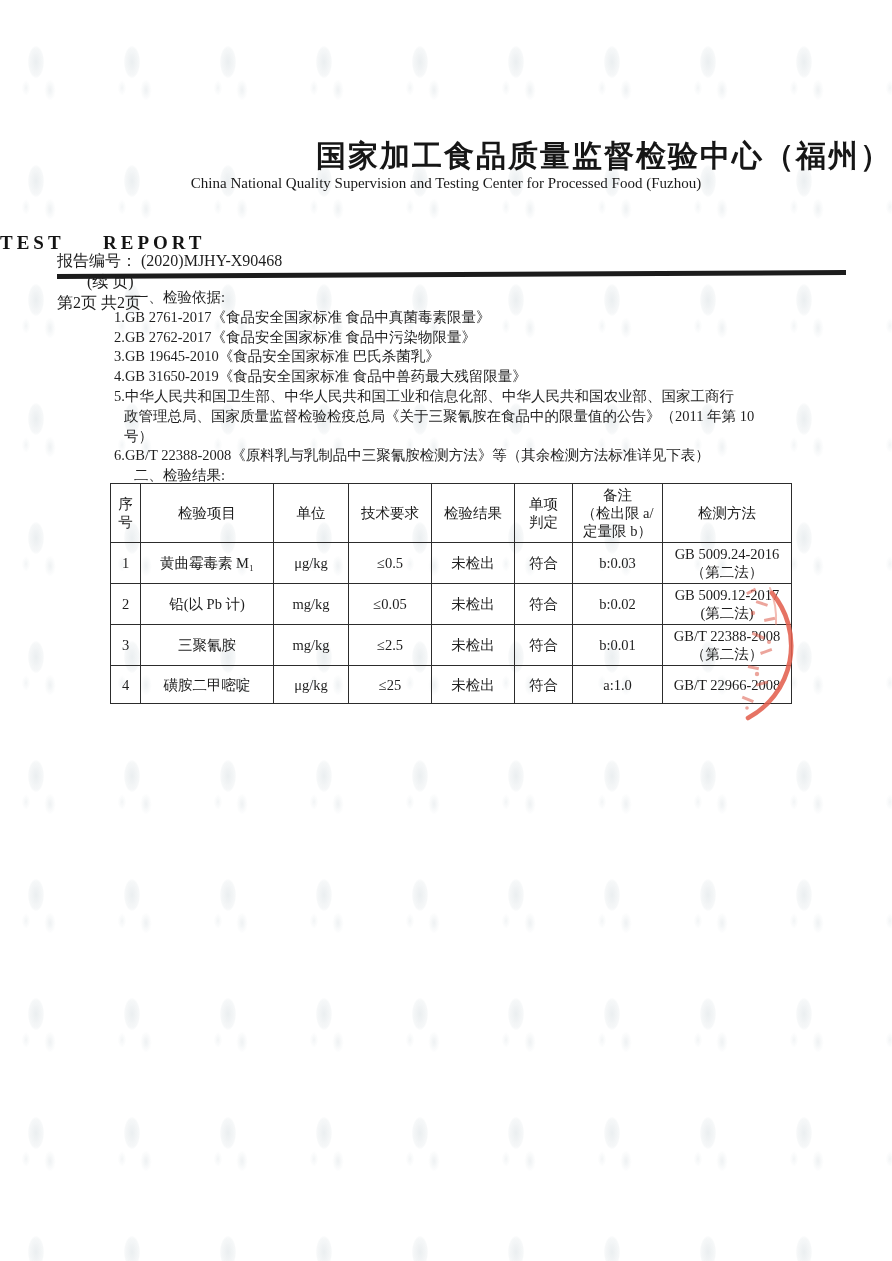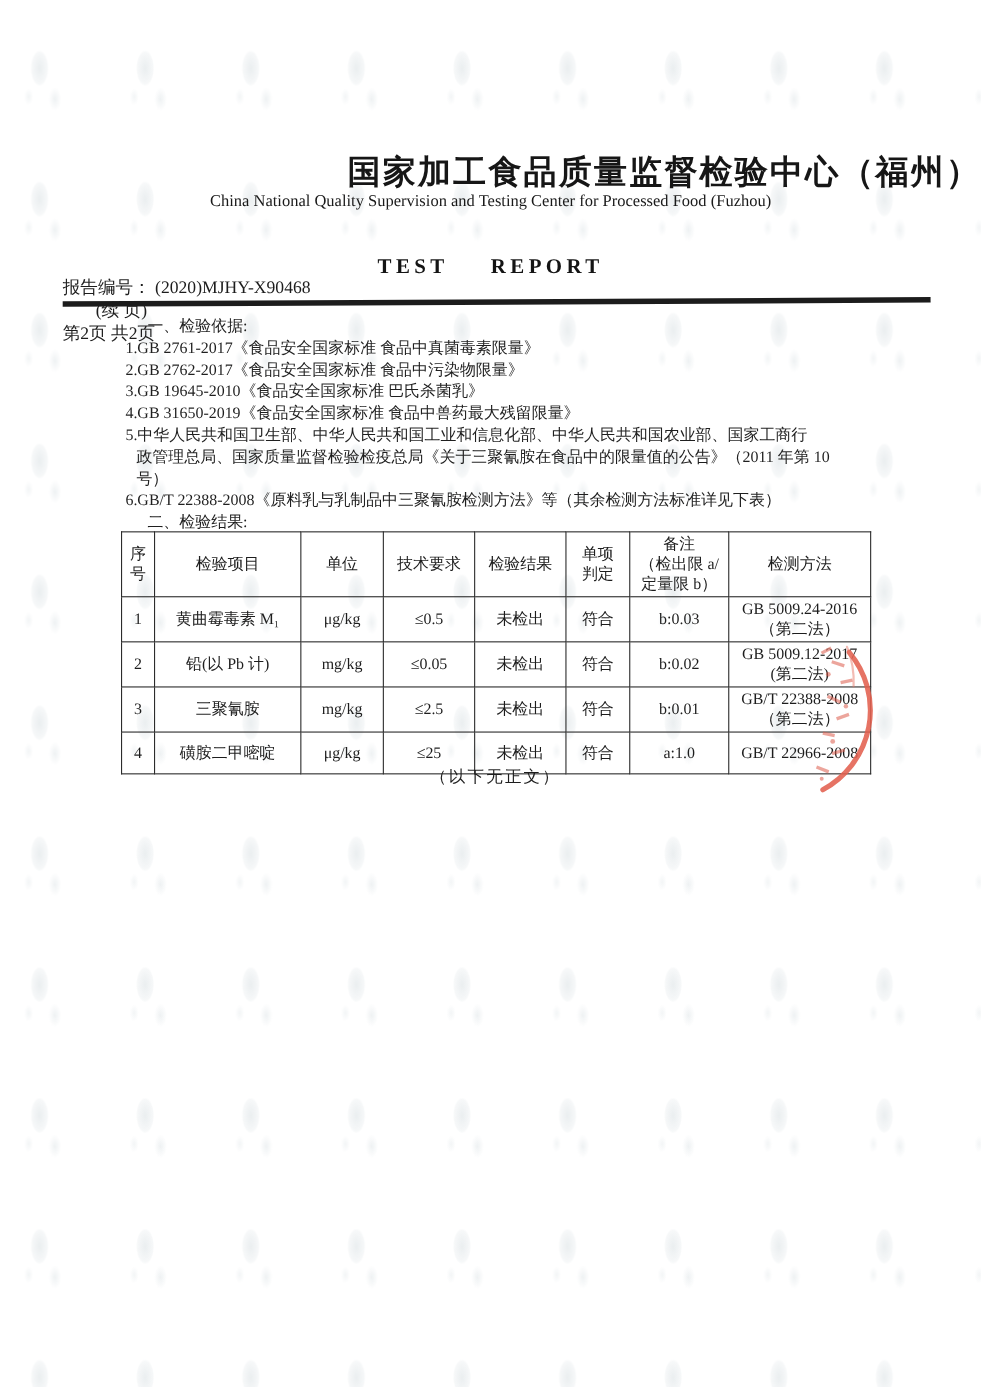--- a/index.html
+++ b/index.html
@@ -34,21 +34,21 @@
     position: absolute; top: 175px; left: 0; width: 100%;
     text-align: center; font-size: 15px; font-weight: normal; color: #1a1a1a;
   }
   .title-cn {
     position: absolute; top: 197px; left: 0; width: 100%;
     text-align: center; font-size: 29px; font-weight: bold;
     word-spacing: 24px; letter-spacing: 2px; color: #141414;
   }
   .title-en {
     position: absolute; top: 232px; left: 0; width: 100%;
-    text-align: center; font-size: 19px; font-weight: bold;
+    font-size: 19px; font-weight: bold;
     letter-spacing: 4px; word-spacing: 30px; color: #141414;
   }
   .report-line {
     position: absolute; top: 251px; left: 57px; width: 788px;
     display: flex; justify-content: space-between; align-items: flex-start;
     font-size: 16px;
     flex-direction: column;
   }
   .report-line .mid { margin-left: 30px; }
   .rule {
@@ -182,21 +182,20 @@
       <td>μg/kg</td>
       <td>≤25</td>
       <td>未检出</td>
       <td>符合</td>
       <td>a:1.0</td>
       <td class="al">GB/T 22966-2008</td>
     </tr>
   </tbody>
     </table>
 
-  <div class="closing">（以下无正文）</div>
 
   <svg class="stamp-svg" viewBox="0 0 202 205" xmlns="http://www.w3.org/2000/svg">
     <path d="M 82 35 A 82 82 0 0 1 58 160" fill="none" stroke="#e2604f" stroke-width="4.6" stroke-linecap="round" opacity="0.88"></path>
     <path d="M 80 30 A 84 84 0 0 1 86 66" fill="none" stroke="#e8796a" stroke-width="2" stroke-linecap="round" opacity="0.5"></path>
     <g fill="#dd5c4c" opacity="0.55">
       <rect x="56" y="32" width="10" height="3" transform="rotate(-28 61 33)"></rect>
       <rect x="66" y="44" width="12" height="3" transform="rotate(18 72 45)"></rect>
       <rect x="74" y="60" width="11" height="3" transform="rotate(-12 79 61)"></rect>
       <rect x="62" y="76" width="13" height="3" transform="rotate(24 68 77)"></rect>
       <rect x="70" y="92" width="12" height="3" transform="rotate(-20 76 93)"></rect>

